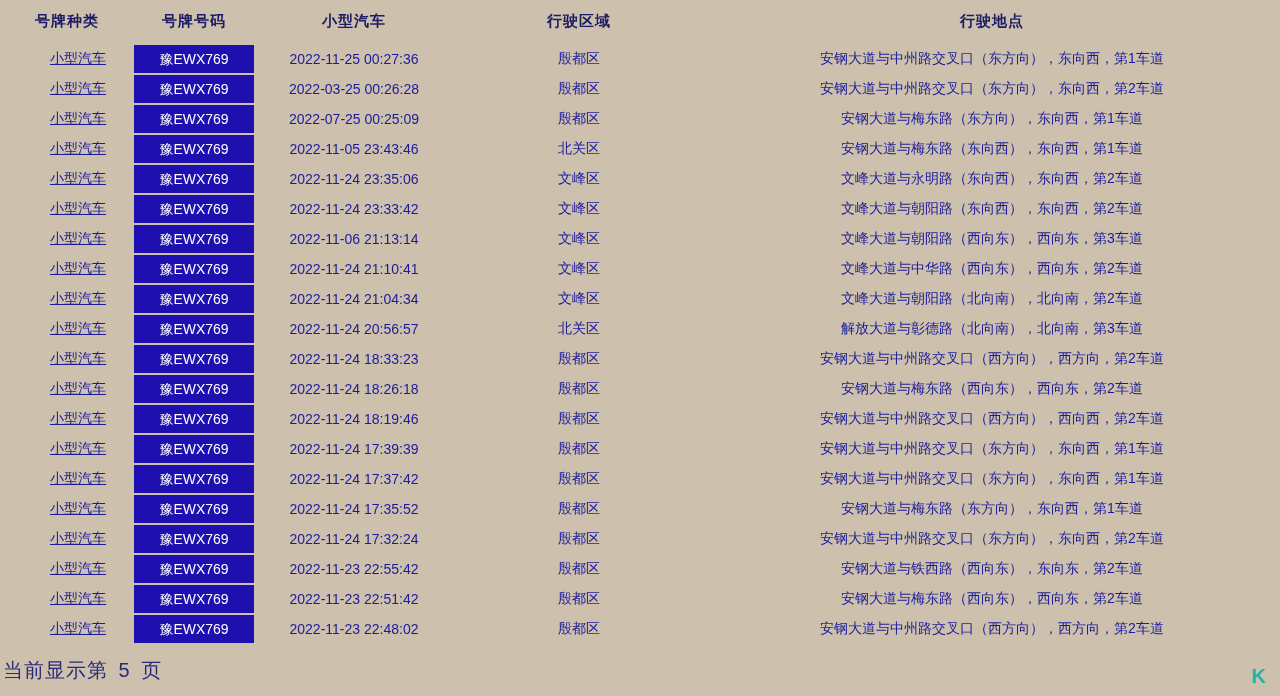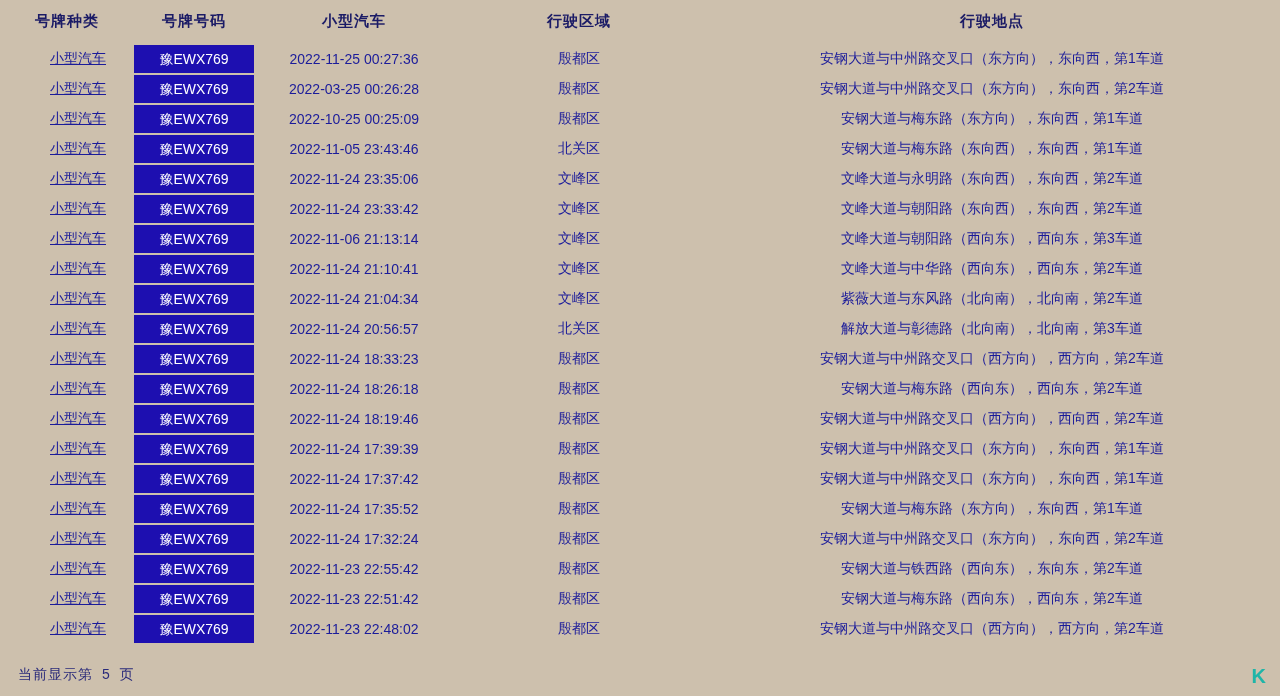--- a/index.html
+++ b/index.html
@@ -78,23 +78,23 @@
     color: #1b1b9a;
     font-size: 14px;
   }
   .cell-place {
     color: #1b1b9a;
     font-size: 14px;
     text-align: center;
   }
   .footer {
     position: absolute;
-    left: 18px;
+    left: 3px;
     bottom: 12px;
-    font-size: 14px;
+    font-size: 20px;
     color: #2a2a7a;
     letter-spacing: 1px;
   }
   .footer .pagenum {
     display: inline-block;
     padding: 0 4px;
     color: #2a2a7a;
   }
   .corner-logo {
     position: absolute;
@@ -151,21 +151,21 @@
         <td class="cell-area">殷都区</td>
         <td class="cell-place">安钢大道与中州路交叉口（东方向），东向西，第2车道</td>
       </tr>
       <tr>
         <td class="cell-type">小型汽车</td>
         <td>
             <span class="plate-wrap">
               <span class="plate">豫EWX769</span>
             </span>
           </td>
-        <td class="cell-time">2022-10-25 00:25:09</td>
+        <td class="cell-time">2022-07-25 00:25:09</td>
         <td class="cell-area">殷都区</td>
         <td class="cell-place">安钢大道与梅东路（东方向），东向西，第1车道</td>
       </tr>
       <tr>
         <td class="cell-type">小型汽车</td>
         <td>
             <span class="plate-wrap">
               <span class="plate">豫EWX769</span>
             </span>
           </td>
@@ -219,21 +219,21 @@
       </tr>
       <tr>
         <td class="cell-type">小型汽车</td>
         <td>
             <span class="plate-wrap">
               <span class="plate">豫EWX769</span>
             </span>
           </td>
         <td class="cell-time">2022-11-24 21:04:34</td>
         <td class="cell-area">文峰区</td>
-        <td class="cell-place">紫薇大道与东风路（北向南），北向南，第2车道</td>
+        <td class="cell-place">文峰大道与朝阳路（北向南），北向南，第2车道</td>
       </tr>
       <tr>
         <td class="cell-type">小型汽车</td>
         <td>
             <span class="plate-wrap">
               <span class="plate">豫EWX769</span>
             </span>
           </td>
         <td class="cell-time">2022-11-24 20:56:57</td>
         <td class="cell-area">北关区</td>

